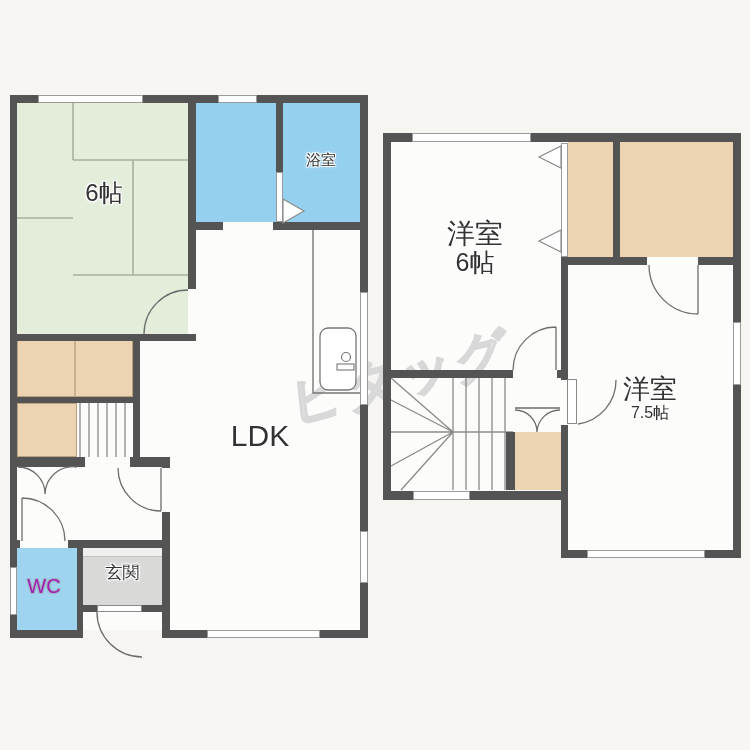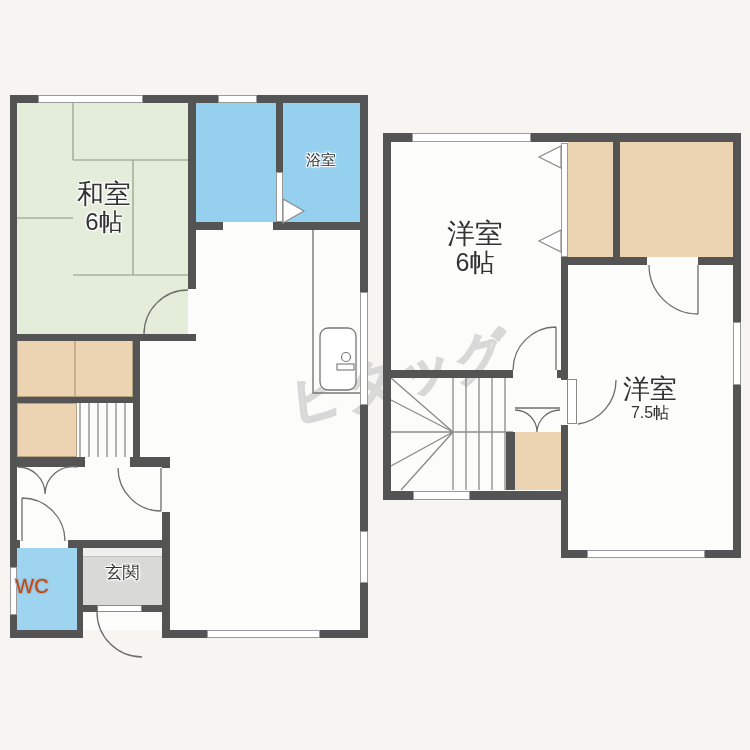--- a/index.html
+++ b/index.html
@@ -147,29 +147,29 @@
     <polygon points="561,230 561,252 539,241"></polygon>
   </g>
   <g>
     <rect x="320" y="328" width="36" height="62" rx="8" fill="#ffffff" stroke="#777" stroke-width="1.3"></rect>
     <circle cx="346" cy="357" r="4.5" fill="#ffffff" stroke="#777" stroke-width="1.2"></circle>
     <rect x="337" y="364" width="17" height="6" fill="#ffffff" stroke="#777" stroke-width="1.1"></rect>
   </g>
 </svg>
 
 <div class="lbl" style="left:46px;top:180px;width:116px;">
-  <span class="nm" style="font-size:27px;">和室</span>
   <span class="sz" style="font-size:24px;">6帖</span>
 </div>
 <div class="lbl" style="left:283px;top:152px;width:76px;">
   <span class="nm" style="font-size:15px;">浴室</span>
 </div>
 <div class="lbl" style="left:185px;top:420px;width:150px;">
+  <span class="nm" style="font-size:30px;">LDK</span>
 </div>
-<div class="lbl" style="left:0;top:576px;width:64px;color:#c2410c;text-shadow:-1px -1px 0 #9fb6c4,1px -1px 0 #9fb6c4,-1px 1px 0 #9fb6c4,1px 1px 0 #9fb6c4;">
+<div class="lbl" style="left:12px;top:576px;width:64px;color:#a21caf;text-shadow:-1px -1px 0 #9fb6c4,1px -1px 0 #9fb6c4,-1px 1px 0 #9fb6c4,1px 1px 0 #9fb6c4;">
   <span class="nm" style="font-size:20px;">WC</span>
 </div>
 <div class="lbl" style="left:83px;top:564px;width:79px;">
   <span class="nm" style="font-size:17px;">玄関</span>
 </div>
 <div class="lbl" style="left:405px;top:219px;width:140px;">
   <span class="nm" style="font-size:28px;">洋室</span>
   <span class="sz" style="font-size:25px;">6帖</span>
 </div>
 <div class="lbl" style="left:580px;top:375px;width:140px;">

